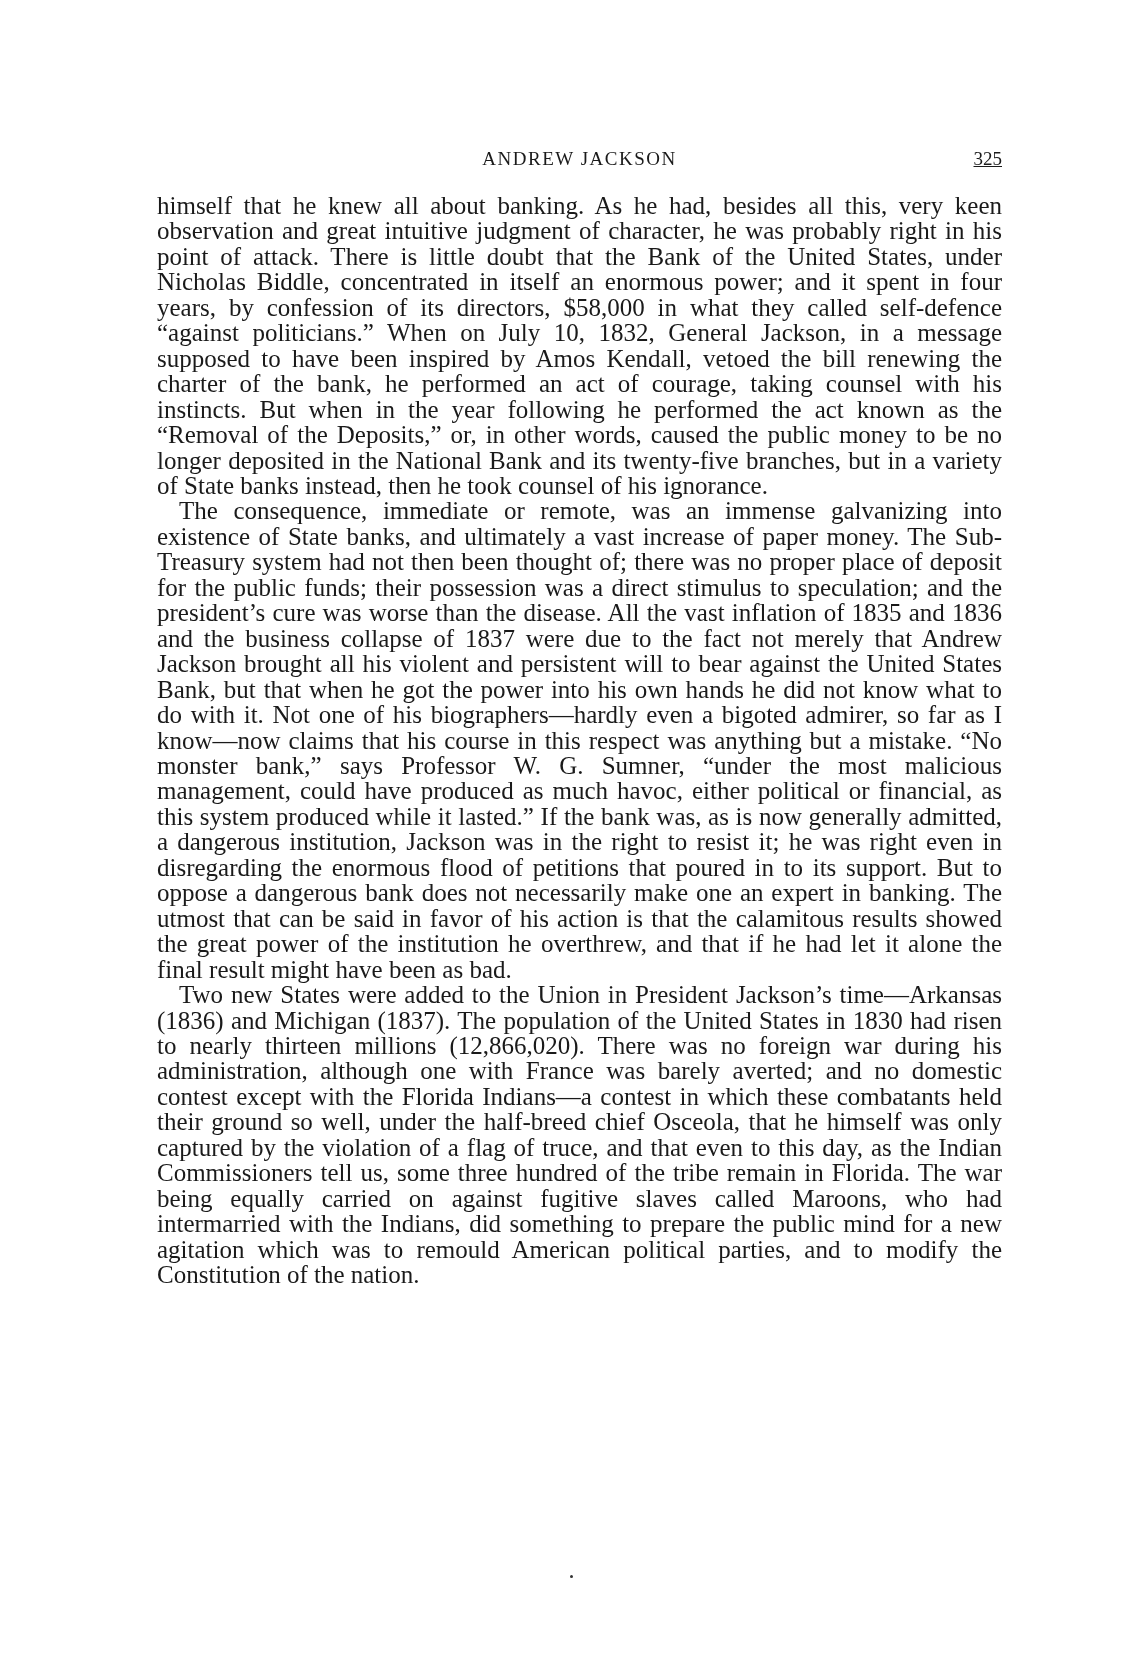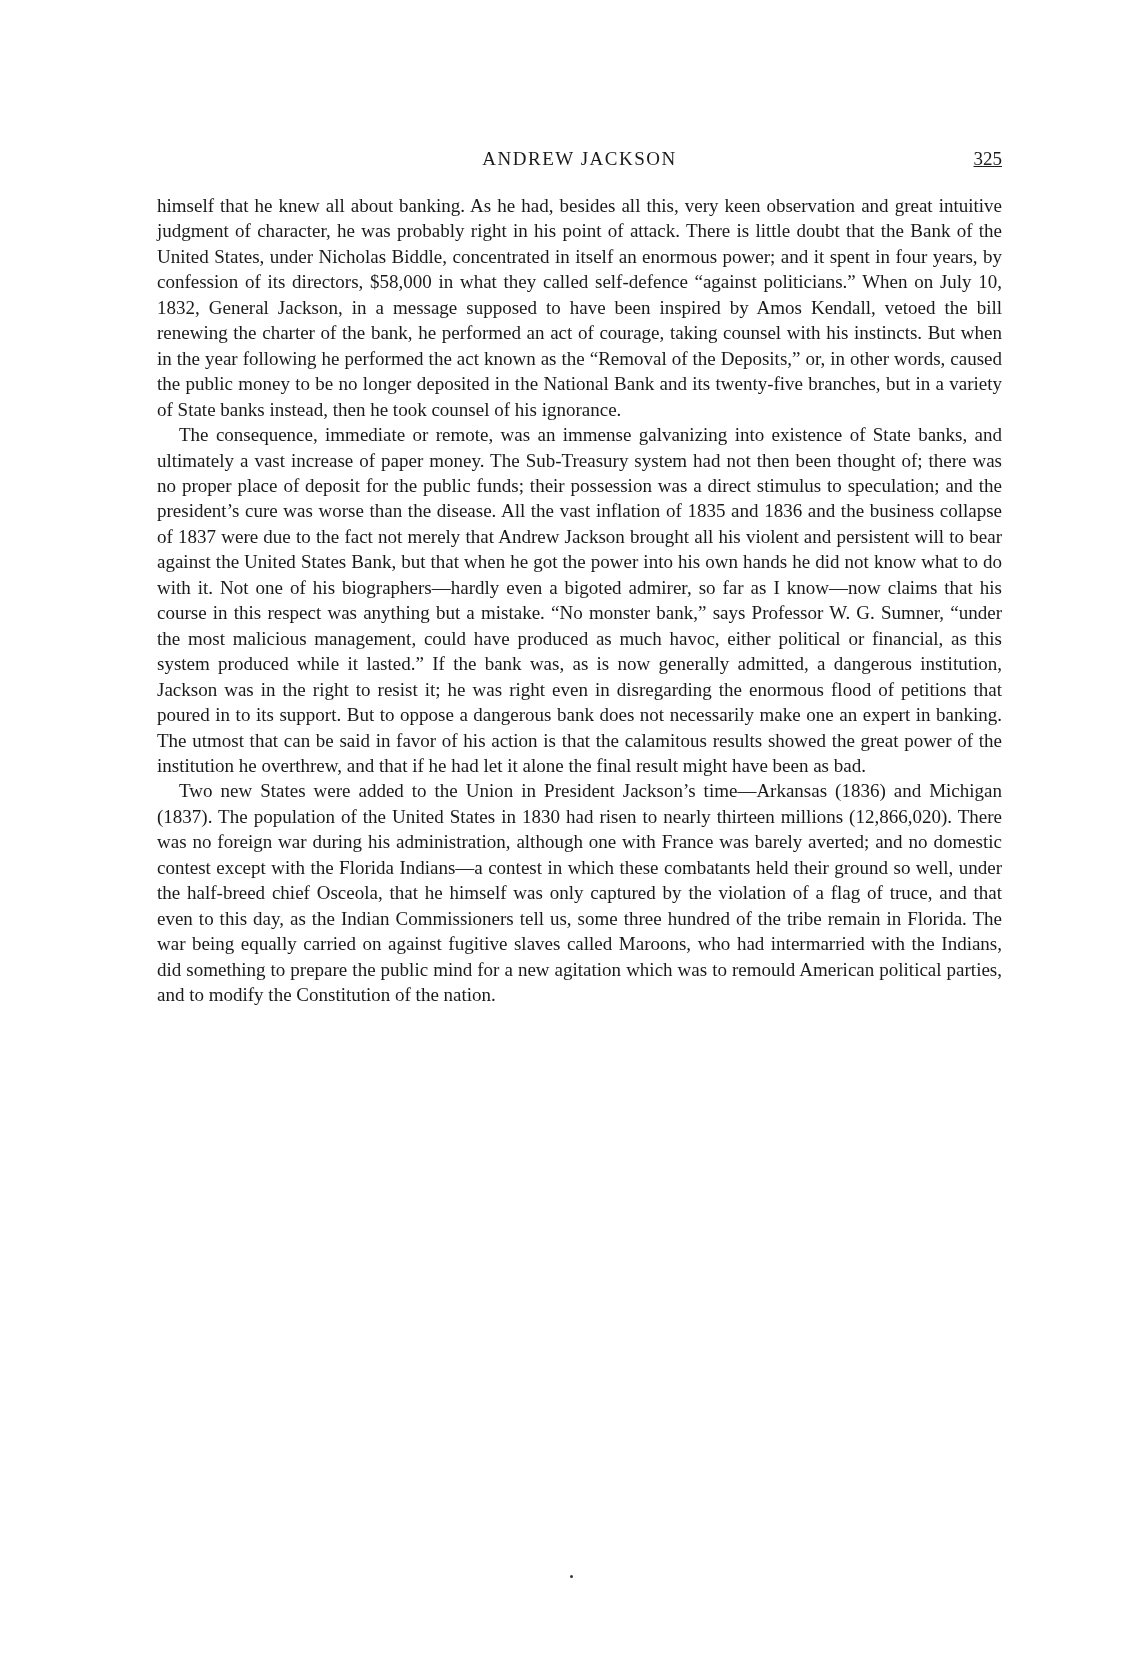--- a/index.html
+++ b/index.html
@@ -9,21 +9,21 @@
     position: absolute; left: 145px; top: 148px; width: 845px; height: 30px;
     font-family: "Liberation Serif", serif; color: #1a1a1a;
   }
   .running-title {
     position: absolute; left: 0; right: 0; text-align: center;
     font-size: 19px; letter-spacing: 1.5px; top: 0;
   }
   .page-number { position: absolute; right: 0; top: 0; font-size: 19px; text-decoration: underline; }
   .body-text {
     position: absolute; left: 145px; top: 193px; width: 845px;
-    font-family: "Liberation Serif", serif; font-size: 19px; line-height: 25.45px;
+    font-family: "Liberation Serif", serif; font-size: 25px; line-height: 25.45px;
     color: #1a1a1a; text-align: justify;
   }
   .para { margin: 0; text-indent: 22px; hyphens: manual; }
   .para.first { text-indent: 0; }
   .dot {
     position: absolute; left: 558px; top: 1575px; width: 3px; height: 3px;
     background: #333; border-radius: 50%;
   }
 </style>
 </head>

